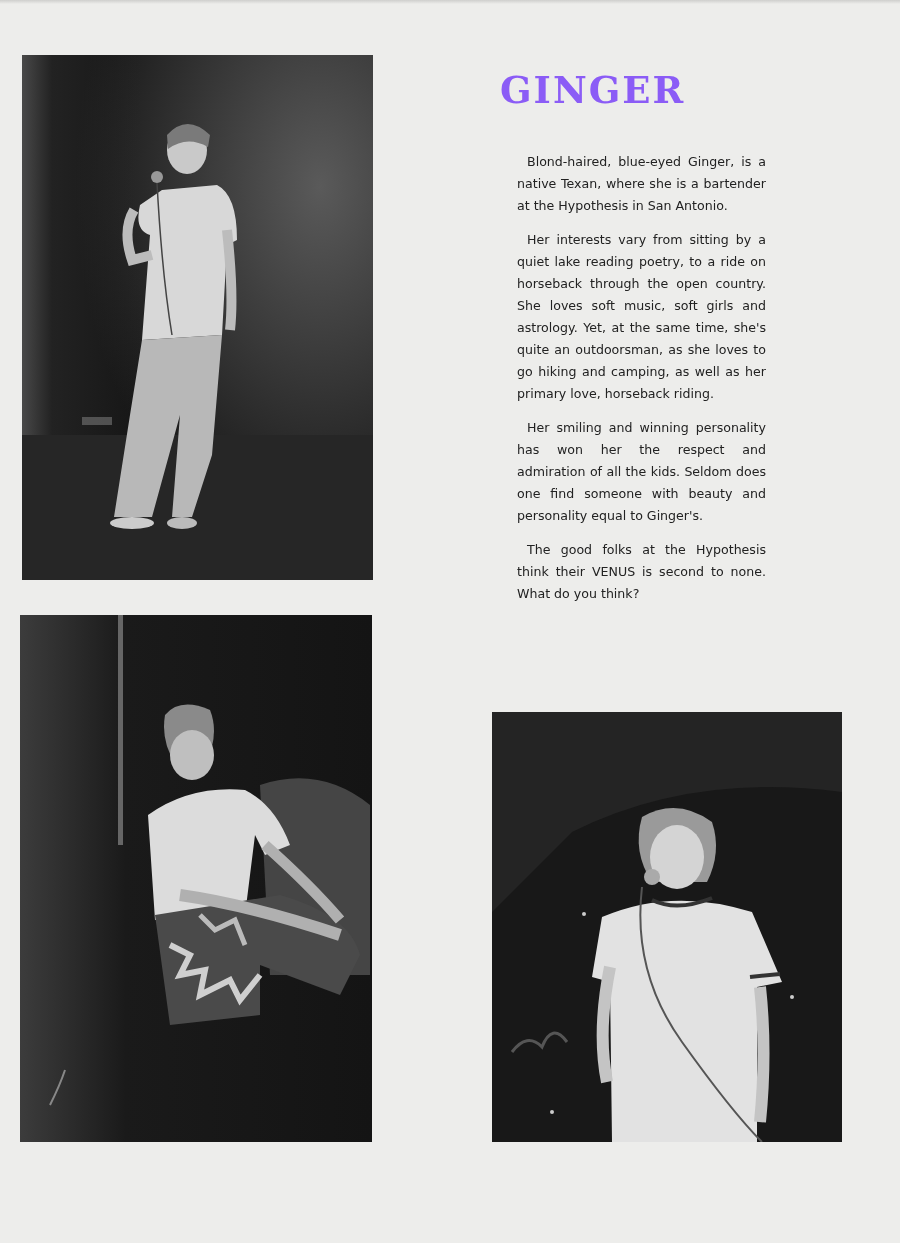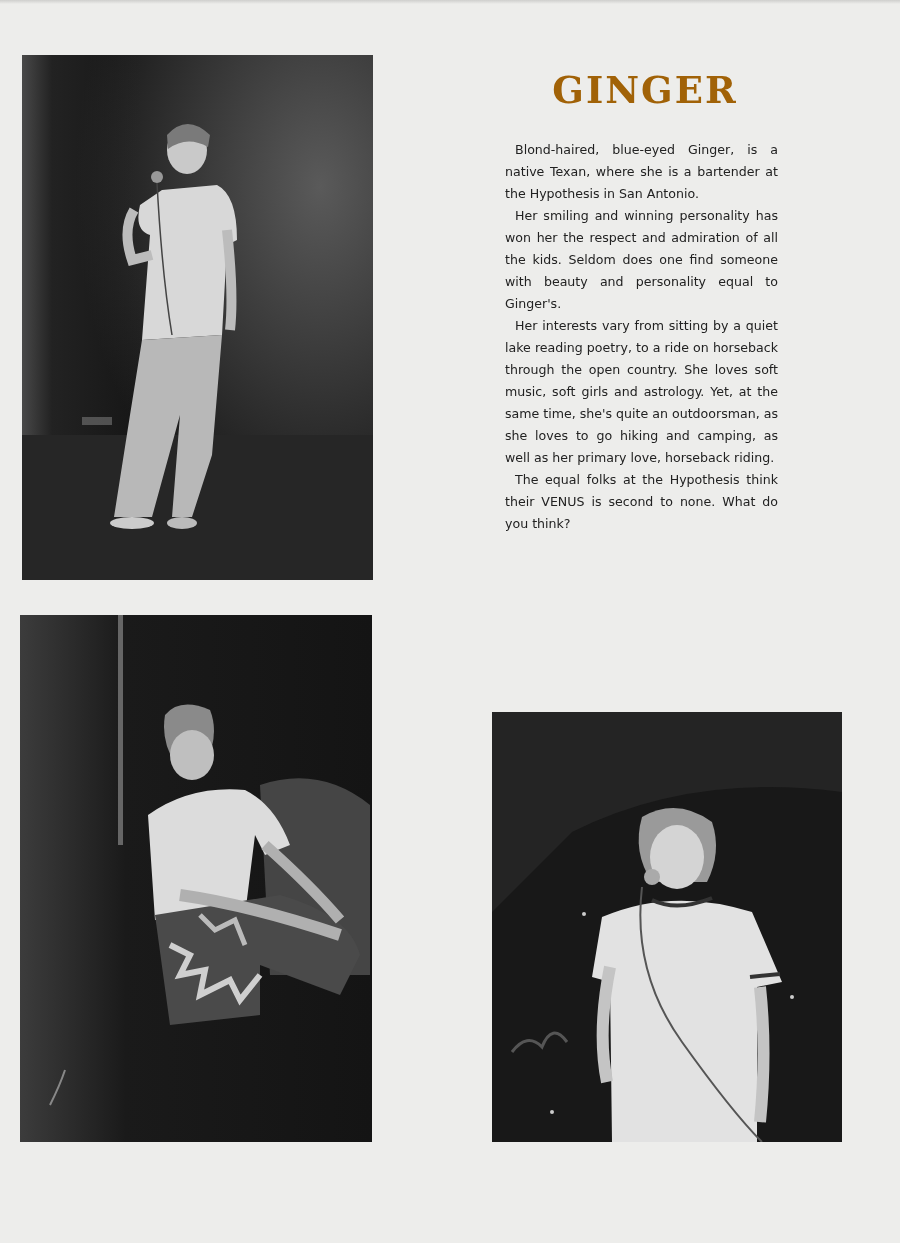--- a/index.html
+++ b/index.html
@@ -16,31 +16,31 @@
     position: absolute; overflow: hidden;
     background: #1c1c1c;
   }
   .photo svg { width: 100%; height: 100%; display: block; }
   #photo1 { left: 22px; top: 55px; width: 351px; height: 525px; }
   #photo2 { left: 20px; top: 615px; width: 352px; height: 527px; }
   #photo3 { left: 492px; top: 712px; width: 350px; height: 430px; }
 
   .title {
     position: absolute; left: 500px; top: 68px; width: 290px;
-    text-align: center;
+    text-align: left;
     font-family: "DejaVu Serif", serif;
     font-weight: bold; font-size: 37px; letter-spacing: 2px;
-    color: #a16207;
+    color: #8b5cf6;
   }
   .article {
     position: absolute; left: 505px; top: 139px; width: 273px;
     font-size: 12.6px; line-height: 22px; color: #222;
     text-align: justify;
   }
-  .article p { margin: 0; text-indent: 10px; }
+  .article p { margin: 12px; text-indent: 10px; }
 </style>
 </head>
 <body>
 
 <div class="page-edge"></div>
 
 <div class="photo" id="photo1" title="Black and white photo of Ginger standing on stage singing into a microphone, wearing a short-sleeved tunic and trousers">
   <svg viewBox="0 0 351 525" preserveAspectRatio="none">
     <defs>
       <radialGradient id="g1" cx="0.85" cy="0.25" r="0.7">
@@ -114,16 +114,16 @@
     <circle cx="92" cy="202" r="2" fill="#ccc"></circle>
     <circle cx="300" cy="285" r="2" fill="#ccc"></circle>
     <circle cx="60" cy="400" r="2" fill="#ccc"></circle>
   </svg>
 </div>
 
 <div class="title">GINGER</div>
 
 <div class="article">
   <p>Blond-haired, blue-eyed Ginger, is a native Texan, where she is a bartender at the Hypothesis in San Antonio.</p>
+  <p>Her interests vary from sitting by a quiet lake reading poetry, to a ride on horseback through the open country. She loves soft music, soft girls and astrology. Yet, at the same time, she's quite an outdoorsman, as she loves to go hiking and camping, as well as her primary love, horseback riding.</p>
   <p>Her smiling and winning personality has won her the respect and admiration of all the kids. Seldom does one find someone with beauty and personality equal to Ginger's.</p>
-  <p>Her interests vary from sitting by a quiet lake reading poetry, to a ride on horseback through the open country. She loves soft music, soft girls and astrology. Yet, at the same time, she's quite an outdoorsman, as she loves to go hiking and camping, as well as her primary love, horseback riding.</p>
-  <p>The equal folks at the Hypothesis think their VENUS is second to none. What do you think?</p>
+  <p>The good folks at the Hypothesis think their VENUS is second to none. What do you think?</p>
 </div>
 
 </body></html>

